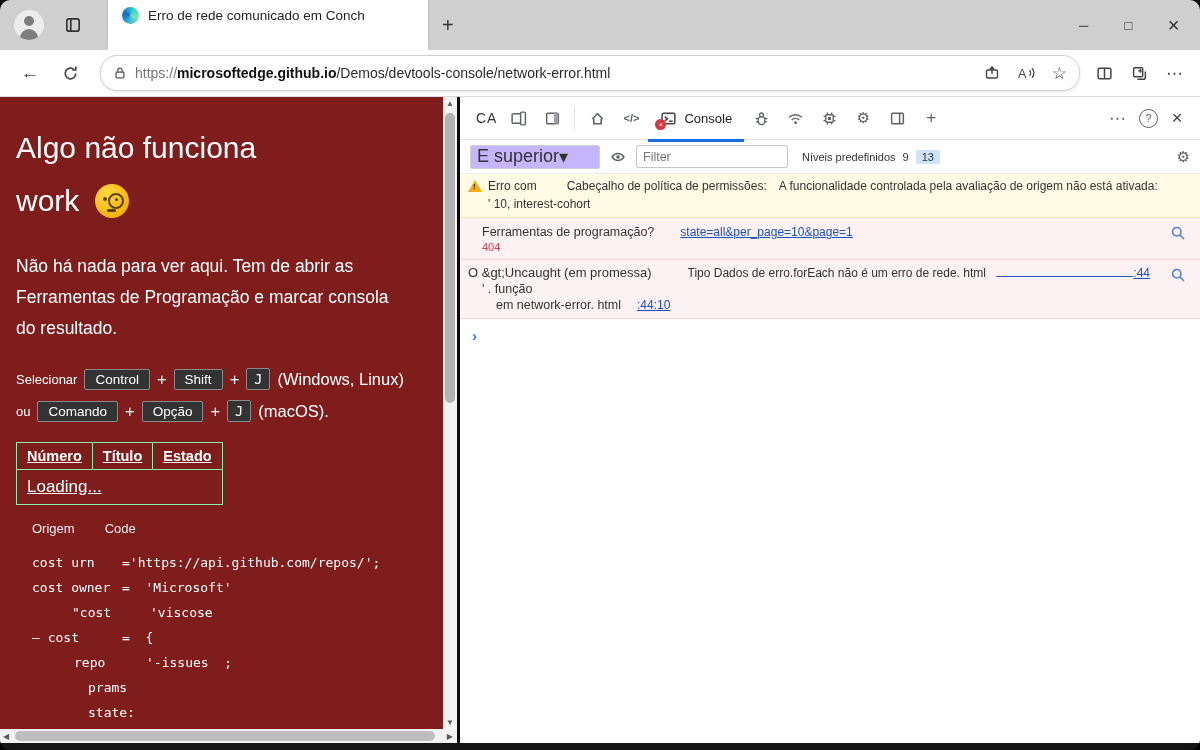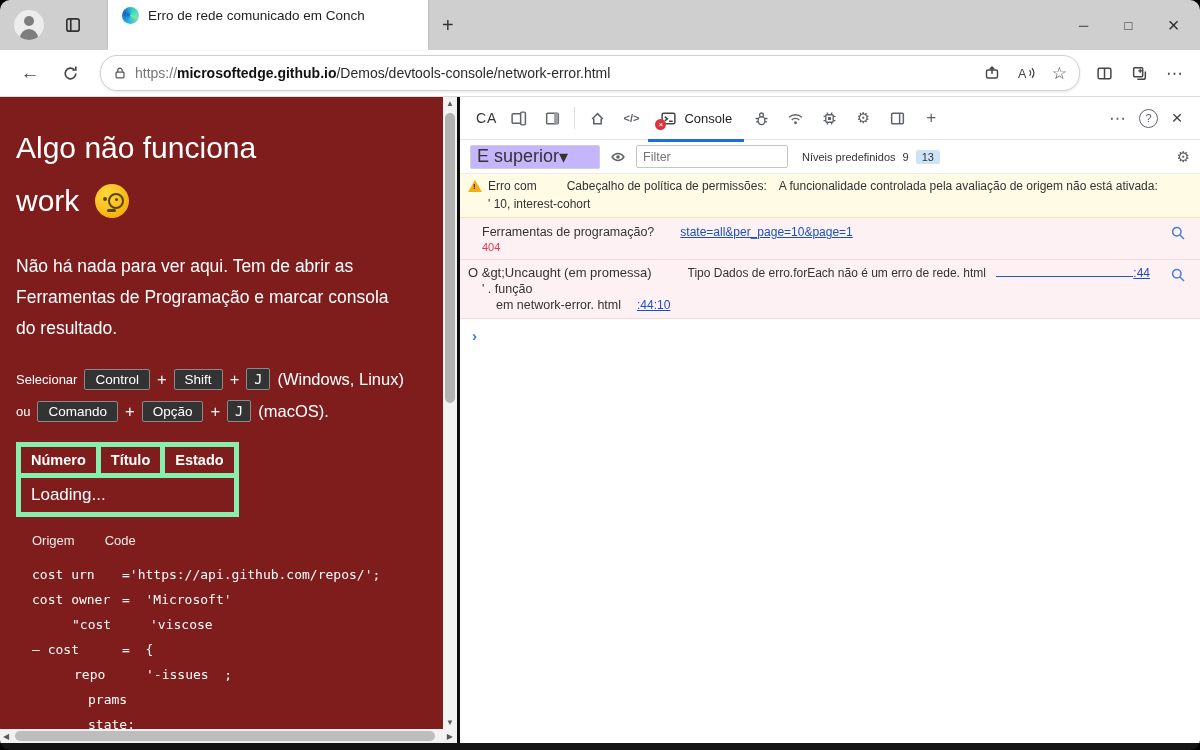--- a/index.html
+++ b/index.html
@@ -58,21 +58,21 @@
   .emoji .eyeL{position:absolute;left:8px;top:13px;width:4px;height:4px;border-radius:50%;background:#5b4303;}
   .emoji .eyeR{position:absolute;right:11px;top:14px;width:3px;height:3px;border-radius:50%;background:#5b4303;}
   .emoji .mouth{position:absolute;left:12px;bottom:6px;width:9px;height:2.5px;background:#5b4303;border-radius:2px;}
   .intro{margin:24px 0 0 16px;font-size:17.5px;line-height:31px;color:#fff;}
   .shortcut{margin:24px 0 0 16px;display:flex;align-items:center;gap:7px;font-size:16.5px;color:#fff;}
   .shortcut.second{margin-top:10px;}
   .sc-prefix{font-size:13px;}
   .kbd{background:#333;border:1px solid #8a8a8a;padding:2px 10px;font-size:13.5px;color:#fff;border-radius:2px;white-space:nowrap;}
   .kbd.mono{font-family:"DejaVu Sans Mono",monospace;padding:2px 7px;}
   .issues-table{margin:20px 0 0 16px;border-collapse:collapse;color:#fff;}
-  .issues-table th,.issues-table td{border:5px solid #86efac;padding:5px 10px;font-size:14.5px;text-align:left;}
+  .issues-table th,.issues-table td{border:1px solid #86efac;padding:5px 10px;font-size:14.5px;text-align:left;text-decoration:underline;}
   .issues-table th{font-weight:700;}
   .issues-table .loading{font-size:17px;padding:7px 10px;}
   .code-tabs{margin:16px 0 6px 32px;display:flex;gap:30px;font-size:13px;color:#ececec;}
   .code{margin-top:14px;font-family:"DejaVu Sans Mono",monospace;font-size:13px;color:#fff;line-height:25px;}
   .code-line{display:flex;white-space:pre;align-items:flex-end;}
   .ca{display:inline-block;flex:none;}
 
   
   .devtools{flex:1;background:#fff;display:flex;flex-direction:column;min-width:0;}
   .dt-tabbar{height:42px;display:flex;align-items:center;border-bottom:1px solid #e4e4e4;padding:0 8px;flex:none;}

